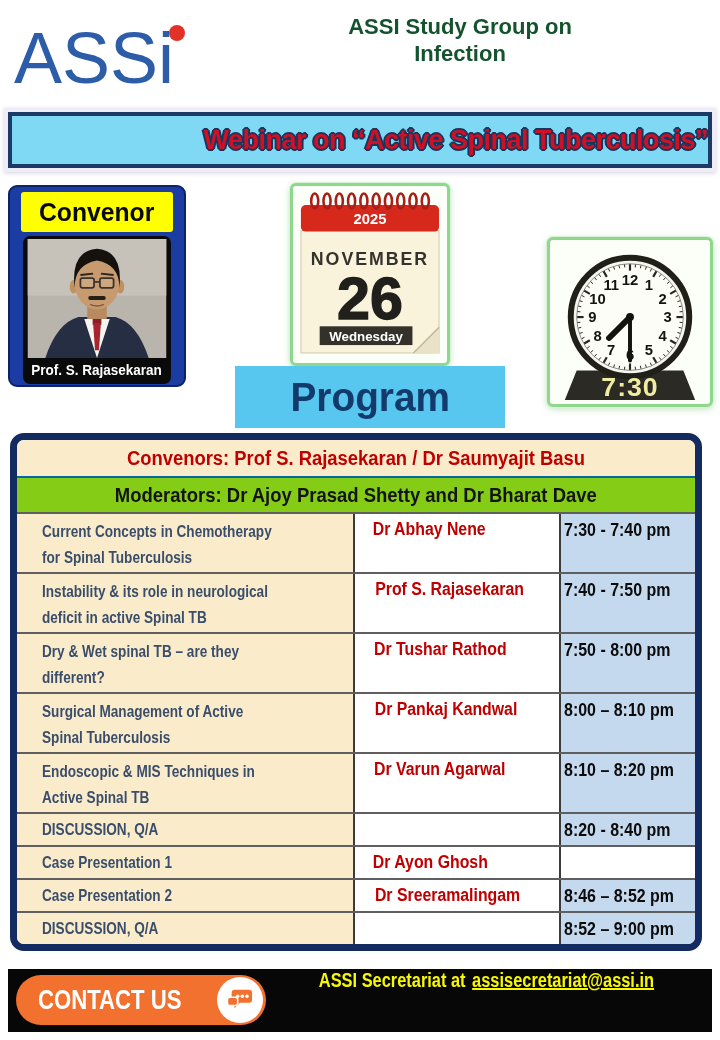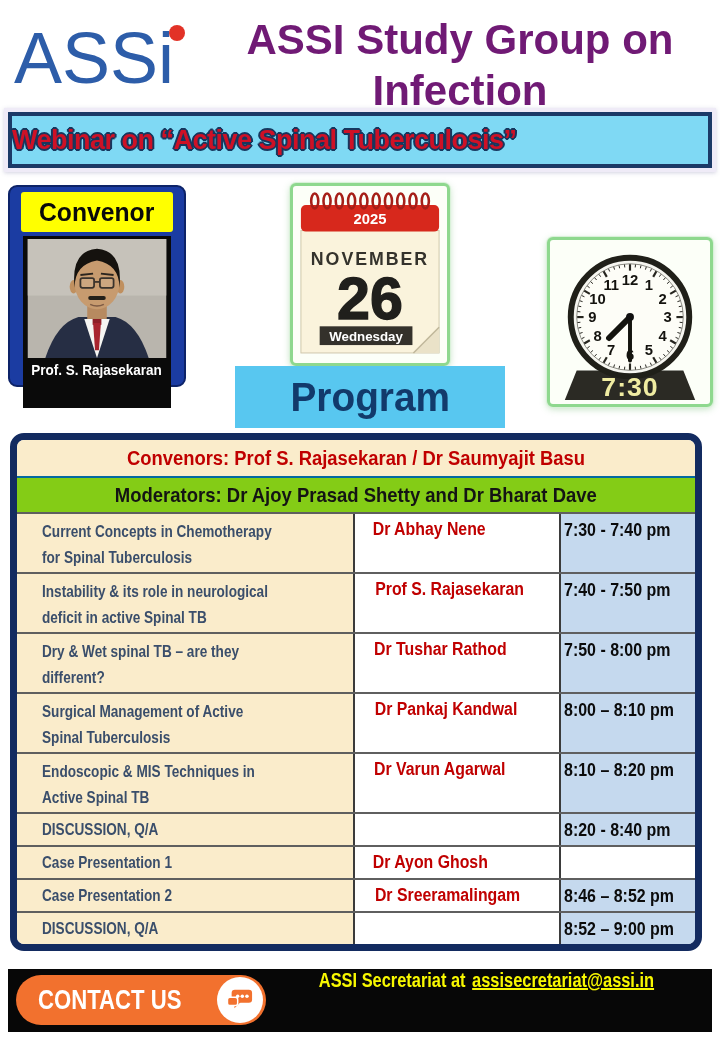--- a/index.html
+++ b/index.html
@@ -5,42 +5,42 @@
   html,body{margin:0;padding:0;background:#fff;}
   .page{position:relative;width:720px;height:1040px;background:#ffffff;
         font-family:"Liberation Sans",sans-serif;overflow:hidden;}
 
   
   .logo{position:absolute;left:14px;top:8px;width:200px;height:100px;
         font-size:72px;line-height:100px;color:#2D5DA9;letter-spacing:0;}
   .logo-dot{position:absolute;left:155px;top:17px;width:16px;height:16px;
         border-radius:50%;background:#E23227;}
   .header-title{position:absolute;left:210px;top:14px;width:500px;
-        font-size:42px;font-weight:bold;color:#701a75;text-align:center;line-height:1.22;}
+        font-size:22px;font-weight:bold;color:#14532d;text-align:center;line-height:1.22;}
 
   
   .banner-outer{position:absolute;left:4px;top:108px;width:712px;height:64px;
         background:#EFEBF7;box-shadow:0 1px 4px rgba(80,80,140,.25);}
   .banner-inner{position:absolute;left:4px;top:4px;right:4px;bottom:4px;
         background:#7FD9F4;border:4px solid #1B3A66;
-        display:flex;align-items:center;justify-content:flex-start;}
+        display:flex;align-items:center;justify-content:flex-end;}
   .banner-text{font-size:27px;font-weight:bold;color:#CE1126;white-space:nowrap;
         letter-spacing:-.5px;
         text-shadow:-2px 0 #17375E,2px 0 #17375E,0 -2px #17375E,0 2px #17375E,
                     -1px -1px #17375E,1px -1px #17375E,-1px 1px #17375E,1px 1px #17375E;}
 
   
   .convenor-card{position:absolute;left:8px;top:185px;width:178px;height:202px;
         background:#1B3CA2;border:2px solid #0D2368;border-radius:9px;box-sizing:border-box;}
   .convenor-label{margin:5px auto 0;width:152px;height:40px;background:#FFFF00;border-radius:3px;
         display:flex;align-items:center;justify-content:center;}
   .convenor-label span{font-size:26px;font-weight:bold;color:#0a0a0a;
         transform:scaleX(.95);white-space:nowrap;}
-  .photo-frame{margin:4px auto 0;width:148px;height:172px;background:#0A0A0A;
-        padding:3px;box-sizing:border-box;}
+  .photo-frame{margin:4px auto 0;width:148px;height:148px;background:#0A0A0A;
+        padding:3px;box-sizing:border-box;border-radius:7px;}
   .photo-frame svg{display:block;width:142px;height:119px;}
   .convenor-name{height:23px;display:flex;align-items:center;justify-content:center;}
   .convenor-name span{color:#fff;font-size:15px;font-weight:bold;
         transform:scaleX(.9);white-space:nowrap;}
 
   
   .green-box{position:absolute;border:3px solid #8ED88E;border-radius:6px;background:#FCFFF8;
         box-shadow:0 0 0 1px #d9f1d9,0 2px 7px rgba(100,180,100,.4);
         display:flex;align-items:center;justify-content:center;box-sizing:border-box;}
   .calendar-box{left:290px;top:183px;width:160px;height:183px;}

